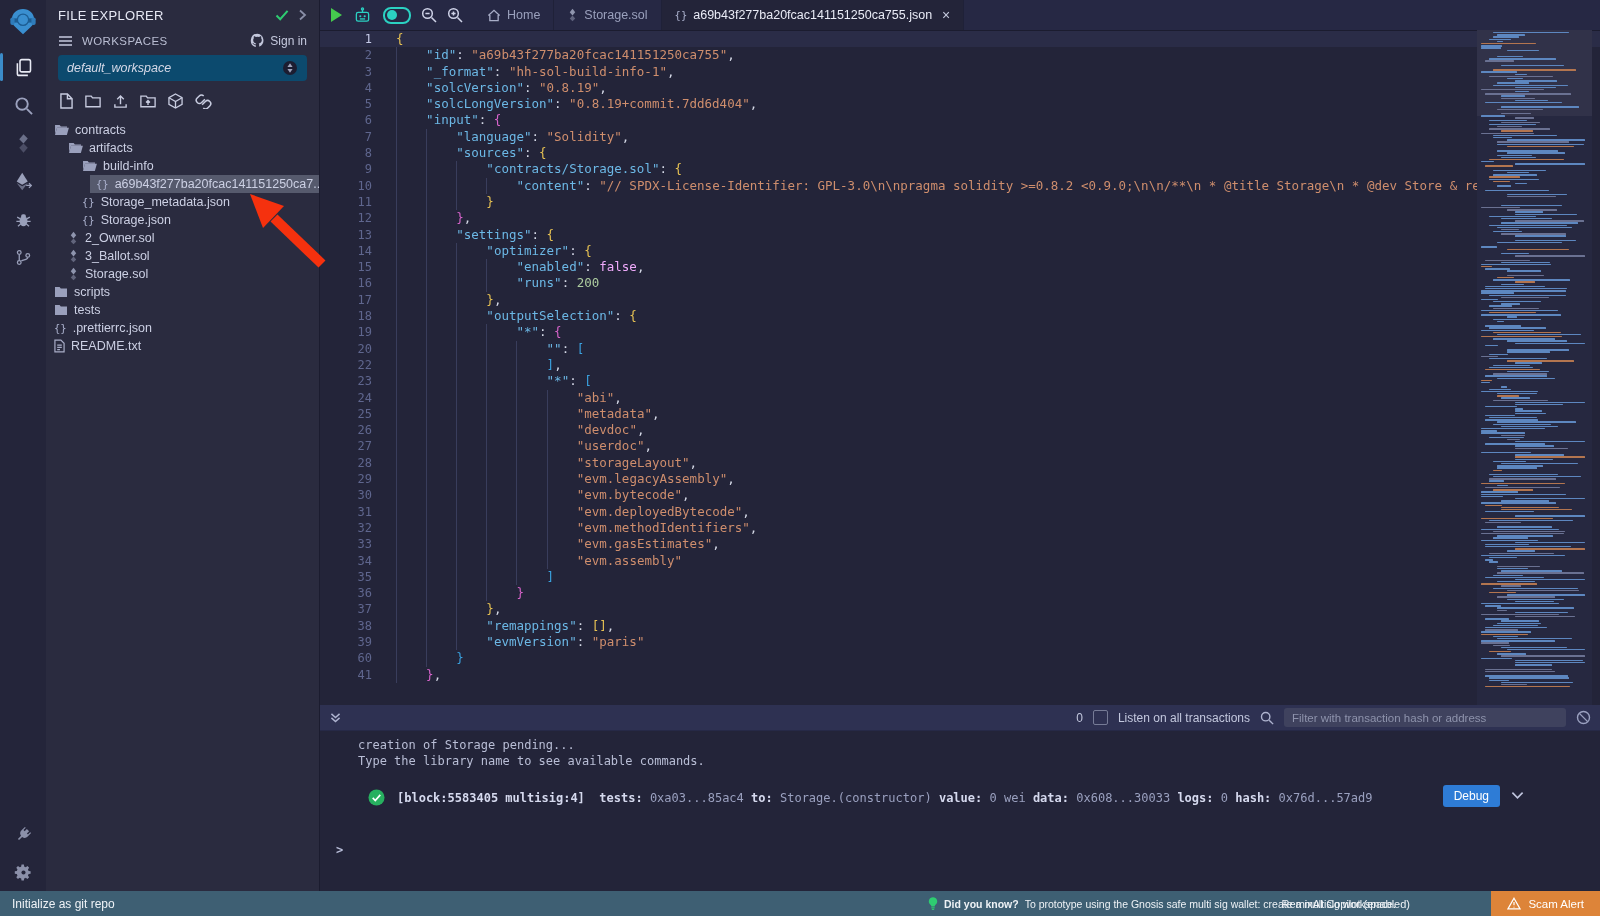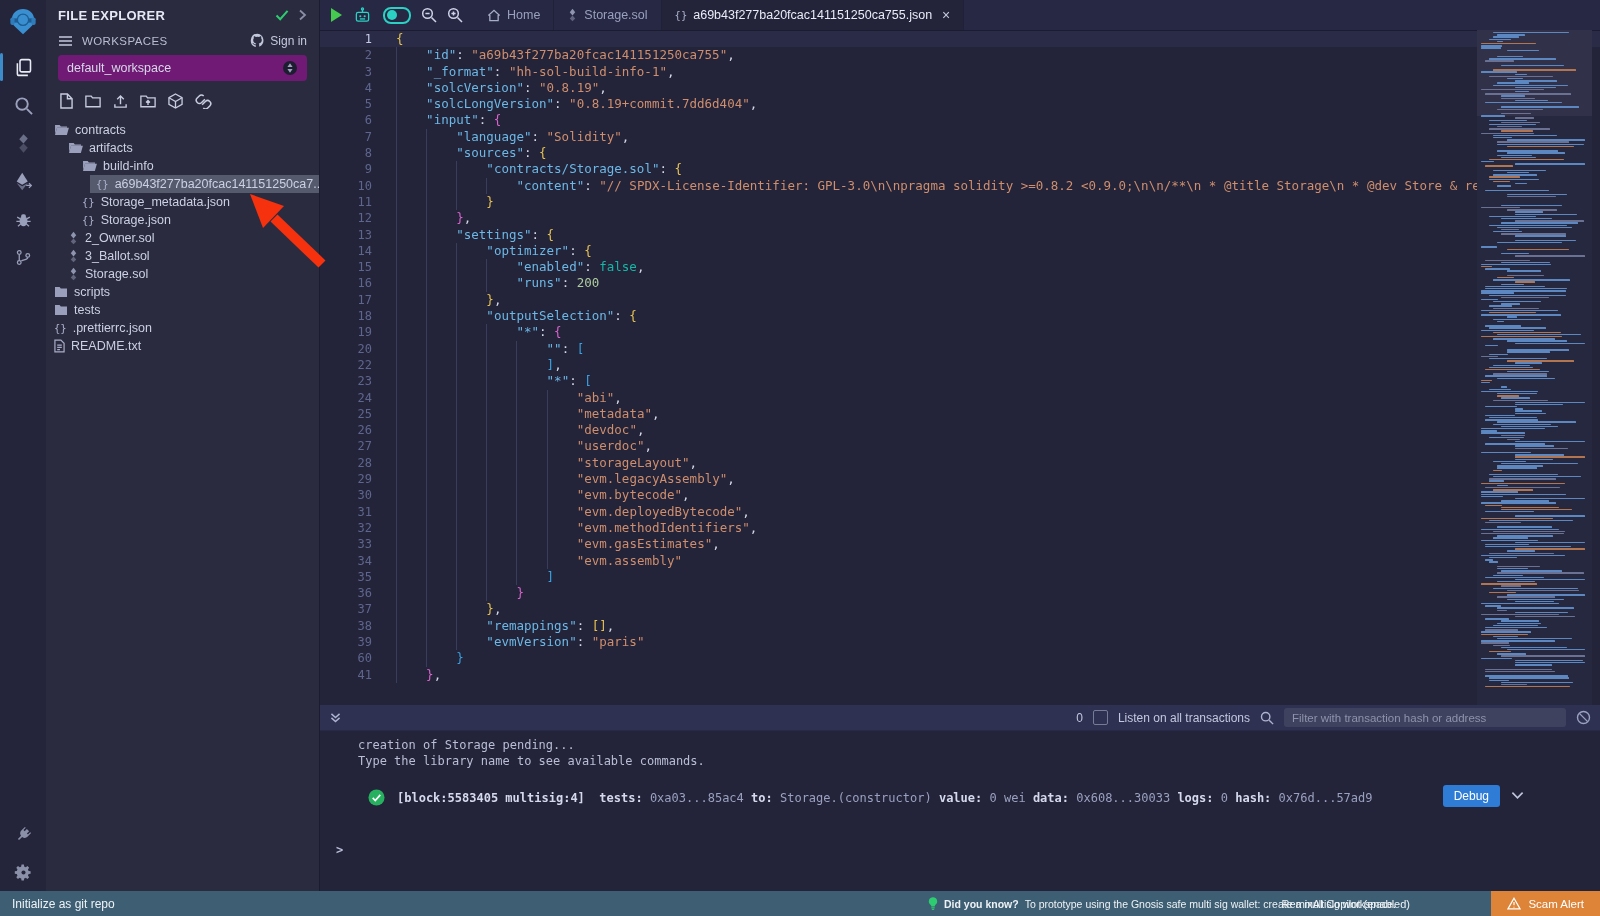--- a/index.html
+++ b/index.html
@@ -8,26 +8,26 @@
   
   .rail{position:absolute;left:0;top:0;width:46px;height:891px;background:#24253a;
         border-right:1px solid #1a1b2c;display:flex;flex-direction:column;align-items:center;}
   .rail-logo{width:46px;height:48px;display:flex;align-items:center;justify-content:center;}
   .rail-btn{width:46px;height:38px;display:flex;align-items:center;justify-content:center;position:relative;cursor:pointer;}
   .rail-btn.active::before{content:"";position:absolute;left:0;top:5px;bottom:5px;width:3px;background:#3b8cc9;border-radius:2px;}
   .rail-spacer{flex:1;}
   
   .sidebar{position:absolute;left:46px;top:0;width:274px;height:891px;background:#2a2b3f;border-right:1px solid #1b1c2f;box-sizing:border-box;}
   .fe-header{height:30px;display:flex;align-items:center;padding:0 12px;gap:8px;}
-  .fe-title{flex:1;font-weight:bold;font-size:13px;color:#e6e8f4;letter-spacing:.3px;}
+  .fe-title{flex:1;font-weight:normal;font-size:13px;color:#e6e8f4;letter-spacing:.3px;}
   .ws-row{display:flex;align-items:center;padding:3px 12px 2px;gap:9px;color:#b9bdd2;font-size:11.5px;}
   .ws-label{flex:1;letter-spacing:.4px;}
   .signin{display:flex;align-items:center;gap:5px;font-size:12px;color:#c6cadf;cursor:pointer;}
-  .ws-dd{margin:5px 12px 2px;height:26px;background:#701a75;border-radius:4px;display:flex;align-items:center;
-         padding:0 9px;font-size:12.5px;color:#d6d9e8;cursor:pointer;}
+  .ws-dd{margin:5px 12px 2px;height:26px;background:#0c4a6e;border-radius:4px;display:flex;align-items:center;
+         padding:0 9px;font-size:12.5px;color:#d6d9e8;cursor:pointer;font-style:italic;}
   .ws-dd-label{flex:1;}
   .fe-tools{display:flex;gap:12px;padding:10px 14px 4px;align-items:center;}
   .fe-tools .ic{cursor:pointer;}
   .tree{margin-top:8px;font-size:12.5px;color:#ccd0e4;position:relative;}
   .tree-row{height:18px;display:flex;align-items:center;gap:6px;cursor:pointer;white-space:nowrap;overflow:hidden;}
   .braces{font-family:"DejaVu Sans Mono",monospace;font-size:10.5px;color:#aab0cc;}
   
   .main{position:absolute;left:320px;top:0;right:0;height:891px;background:#232439;}
   .tabbar{height:30px;background:#262844;border-bottom:1px solid #1b1c2f;display:flex;align-items:stretch;}
   .tb-tools{display:flex;align-items:center;gap:10px;padding:0 11px;}
@@ -40,21 +40,21 @@
   .tab-close{margin-left:4px;font-size:14px;color:#c5cade;cursor:pointer;line-height:1;}
   
   .editor{position:absolute;top:30px;left:0;right:0;height:675px;overflow:hidden;padding-top:1px;}
   .line{display:flex;height:16.3px;line-height:16.3px;font-family:"DejaVu Sans Mono",monospace;font-size:12.5px;white-space:pre;}
   .line.cur{background:#2a2c47;}
   .lnum{width:52px;text-align:right;padding-right:16px;color:#5f668e;flex:none;font-size:12px;}
   .cur .lnum{color:#c6cbe8;}
   .lcode{flex:none;display:flex;padding-left:8px;}
   .ind{display:inline-block;height:100%;
        background-image:repeating-linear-gradient(to right,#393d5c 0,#393d5c 1px,transparent 1px,transparent 30.12px);}
-  .c-k{color:#6cb8e6;} .c-s{color:#cf8e6d;} .c-n{color:#aecda0;} .c-f{color:#14b8a6;}
+  .c-k{color:#6cb8e6;} .c-s{color:#cf8e6d;} .c-n{color:#aecda0;} .c-f{color:#f0abfc;}
   .c-p{color:#d6dae8;} .c-b1{color:#e7c253;} .c-b2{color:#d864cc;} .c-b3{color:#3aa2e0;}
   .minimap{position:absolute;top:0;right:8px;width:115px;height:675px;background:#262840;overflow:hidden;z-index:5;cursor:pointer;}
   .mslider{position:absolute;top:0;left:0;right:0;height:86px;background:rgba(255,255,255,.05);}
   .mrow{height:1.4px;margin-bottom:.8px;border-radius:.5px;}
   
   .termbar{position:absolute;top:705px;left:0;right:0;height:26px;background:#2e3152;display:flex;align-items:center;
            padding:0 9px;box-sizing:border-box;gap:10px;border-bottom:1px solid #262947;}
   .termbar-right{margin-left:auto;display:flex;align-items:center;gap:10px;}
   .tx-count{font-size:12px;color:#c3c8de;}
   .cb{width:13px;height:13px;border:1px solid #767b96;border-radius:2px;background:transparent;cursor:pointer;}

